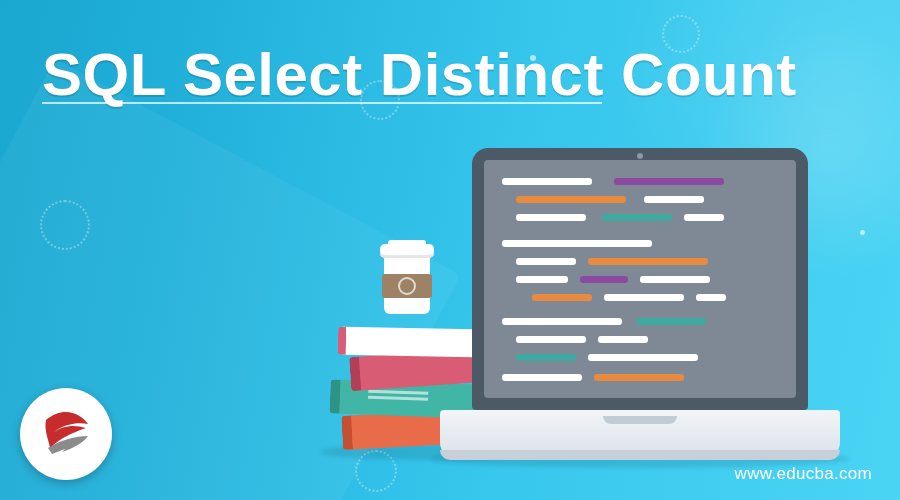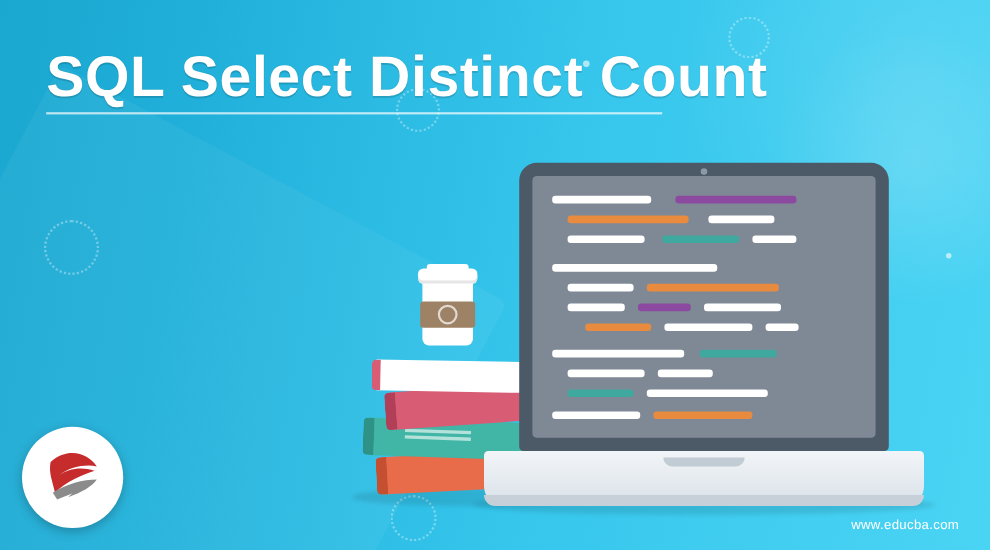--- a/index.html
+++ b/index.html
@@ -61,21 +61,21 @@
   .dot-1 { left: 530px; top: 55px; width: 6px; height:6px; }
   .dot-2 { left: 860px; top: 230px; width: 5px; height:5px; }
   .dot-3 { left: 565px; top: 445px; width: 5px; height:5px; }
 
   
   .title {
     position: absolute;
     left: 42px;
     top: 40px;
     color: #fff;
-    font-size: 52px;
+    font-size: 60px;
     font-weight: 700;
     letter-spacing: 0.5px;
     text-shadow: 0 2px 0 rgba(0,0,0,0.12), 0 0 1px rgba(0,0,0,0.2);
   }
   .title-underline {
     position: absolute;
     left: 42px;
     top: 102px;
     width: 560px;
     height: 2px;
@@ -96,21 +96,21 @@
     align-items: center;
     justify-content: center;
   }
 
   
   .url {
     position: absolute;
     right: 28px;
     bottom: 16px;
     color: #fff;
-    font-size: 12px;
+    font-size: 17px;
     font-weight: 500;
     letter-spacing: 0.3px;
   }
 
   
   .books {
     position: absolute;
     left: 330px;
     bottom: 54px;
     width: 170px;

